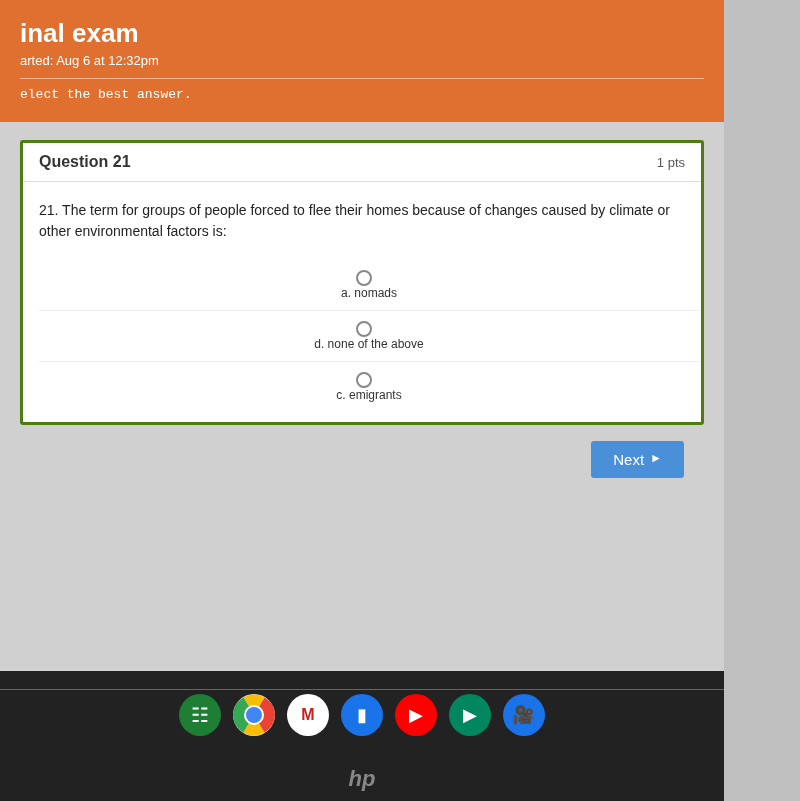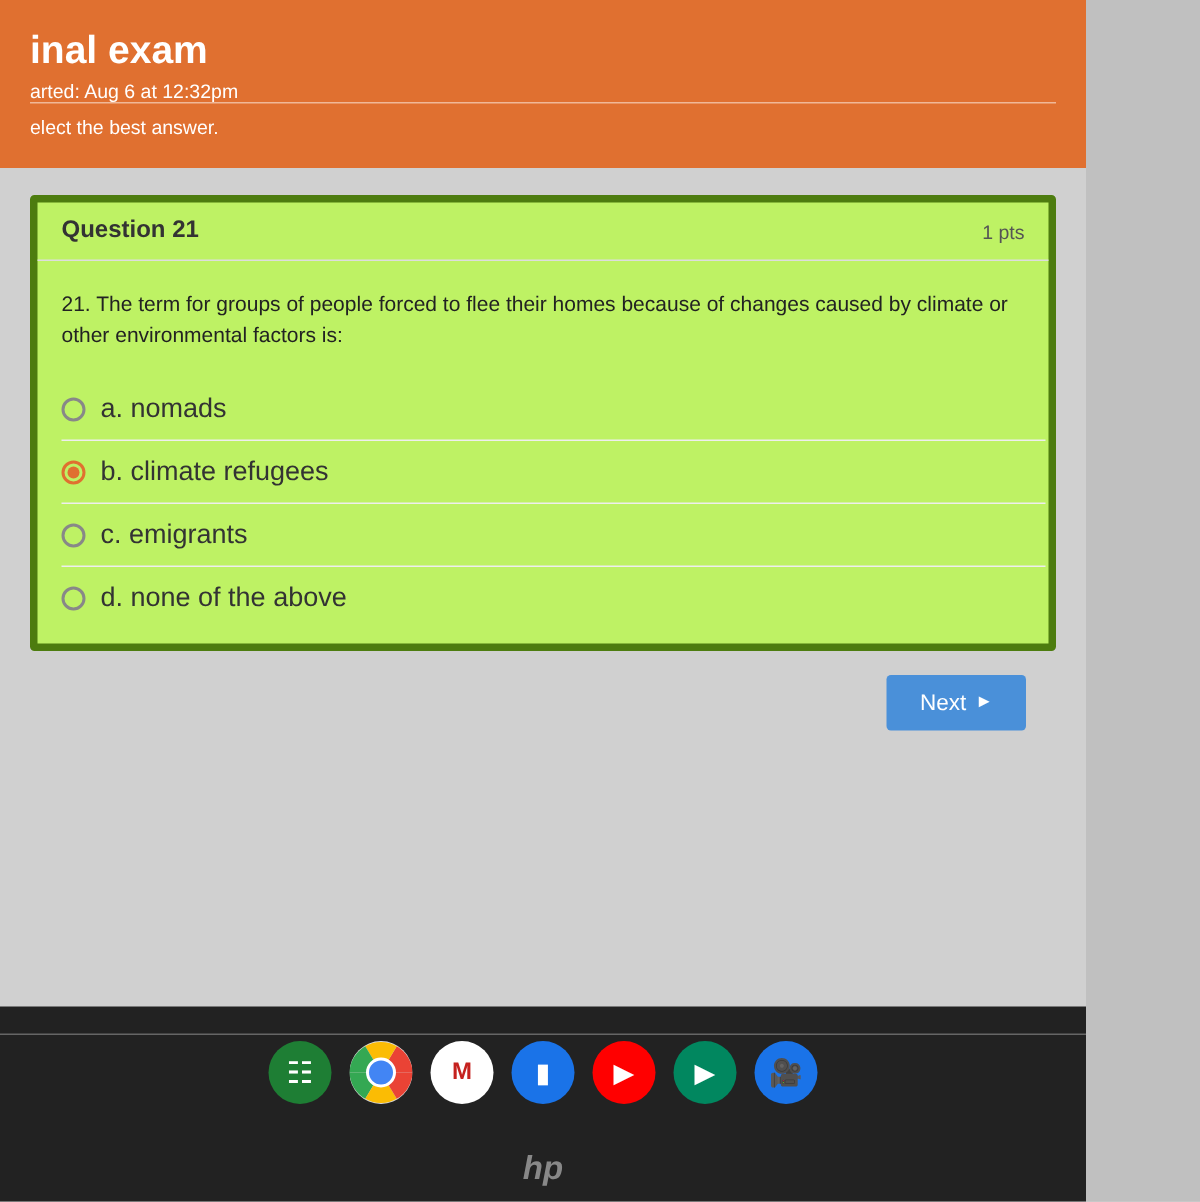--- a/index.html
+++ b/index.html
@@ -30,46 +30,48 @@
     .exam-title {
       font-size: 26px;
       font-weight: bold;
       color: #fff;
       margin-bottom: 4px;
     }
 
     .started-text {
       font-size: 13px;
       color: #fff;
+      margin-bottom: 10px;
     }
 
     .quiz-instructions-title {
       font-size: 24px;
       font-weight: bold;
       color: #fff;
       margin-bottom: 6px;
     }
 
     .select-text {
       font-size: 13px;
       color: #fff;
       border-top: 1px solid rgba(255,255,255,0.5);
       padding-top: 8px;
+      font-family: Liberation Mono, monospace;
     }
 
     .content-area {
       background: #d0d0d0;
       flex: 1;
       padding: 18px 20px;
       position: relative;
     }
 
     .question-card {
-      background: #bef264;
-      border: 5px solid #4d7c0f;
+      background: #ffffff;
+      border: 3px solid #4d7c0f;
       border-radius: 3px;
       padding: 0;
       width: 100%;
     }
 
     .question-header {
       display: flex;
       justify-content: space-between;
       align-items: center;
       padding: 10px 16px;
@@ -101,23 +103,24 @@
 
     .options-list {
       list-style: none;
     }
 
     .option-item {
       display: flex;
       align-items: center;
       padding: 10px 0;
       border-bottom: 1px solid #eee;
-      font-size: 18px;
+      font-size: 12px;
       color: #333;
       cursor: pointer;
+      flex-direction: column;
     }
 
     .option-item:last-child {
       border-bottom: none;
     }
 
     .radio-outer {
       width: 16px;
       height: 16px;
       border-radius: 50%;
@@ -240,32 +243,26 @@
         <div class="question-text">
           <span>21.</span>
           <span>The term for groups of people forced to flee their homes because of changes caused by climate or other environmental factors is:</span>
         </div>
         <ul class="options-list">
           <li class="option-item">
             <span class="radio-outer"></span>
             <span>a. nomads</span>
           </li>
           <li class="option-item">
-            <span class="radio-outer selected">
-              <span class="radio-inner"></span>
-            </span>
-            <span>b. climate refugees</span>
+            <span class="radio-outer"></span>
+            <span>d. none of the above</span>
           </li>
           <li class="option-item">
             <span class="radio-outer"></span>
             <span>c. emigrants</span>
-          </li>
-          <li class="option-item">
-            <span class="radio-outer"></span>
-            <span>d. none of the above</span>
           </li>
         </ul>
       </div>
     </div>
 
     <div class="next-btn-area">
       <button class="next-btn">
         <span>Next</span>
         <span class="arrow">►</span>
       </button>

